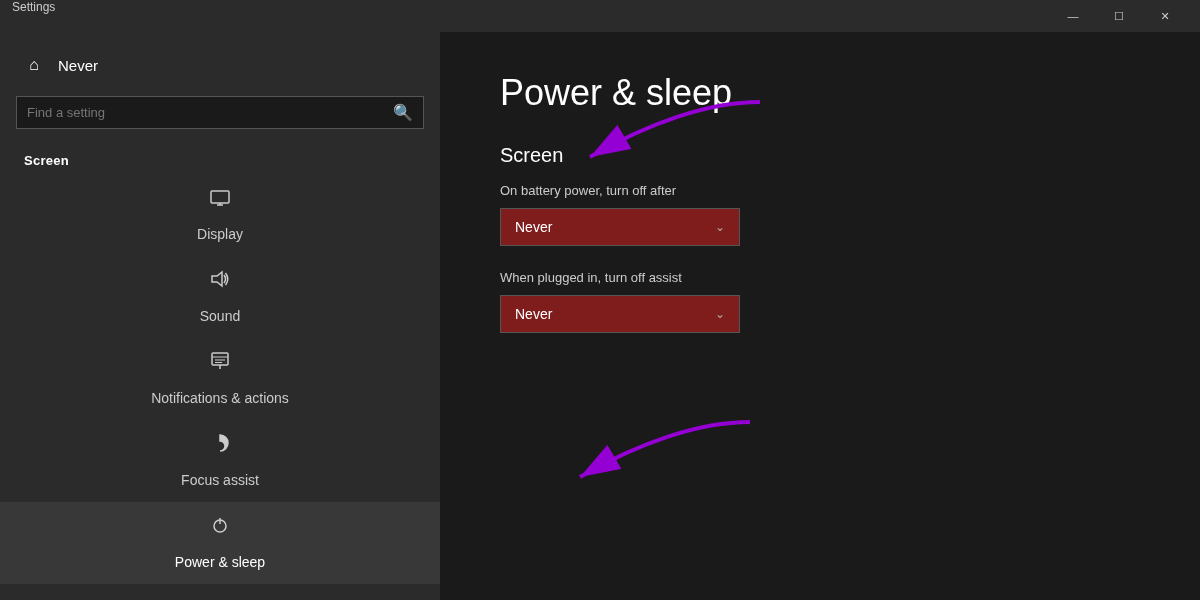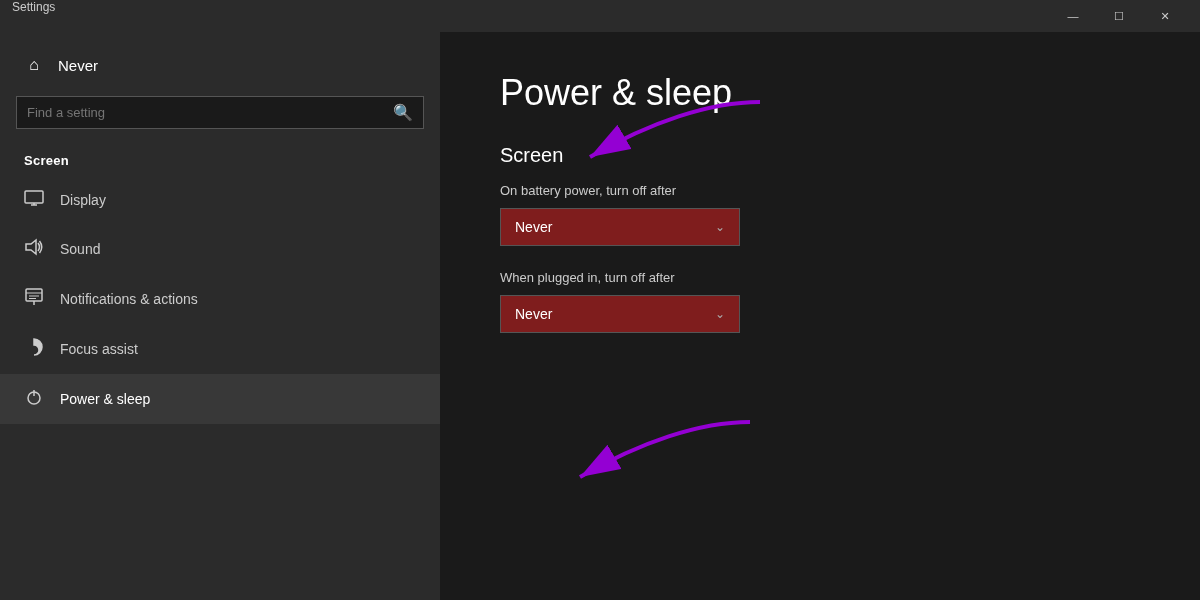--- a/index.html
+++ b/index.html
@@ -98,20 +98,21 @@
     }
 
     .sidebar-item {
       display: flex;
       align-items: center;
       gap: 16px;
       padding: 14px 24px;
       cursor: pointer;
       font-size: 14px;
       color: #cccccc;
+      flex-direction: column;
     }
     .sidebar-item.active {
       background: #383838;
       color: #ffffff;
     }
     .sidebar-icon {
       font-size: 16px;
       width: 20px;
       text-align: center;
       flex-shrink: 0;
@@ -302,21 +303,21 @@
 
     <div class="section-gap">
       <h2 class="section-heading">Screen</h2>
 
       <p class="setting-label">On battery power, turn off after</p>
       <div class="dropdown">
         <span>Never</span>
         <span class="dropdown-chevron">⌄</span>
       </div>
 
-      <p class="setting-label">When plugged in, turn off after</p>
+      <p class="setting-label">When plugged in, turn off assist</p>
       <div class="dropdown">
         <span>Never</span>
         <span class="dropdown-chevron">⌄</span>
       </div>
     </div>
 
 
   </div>
 </div>
 

